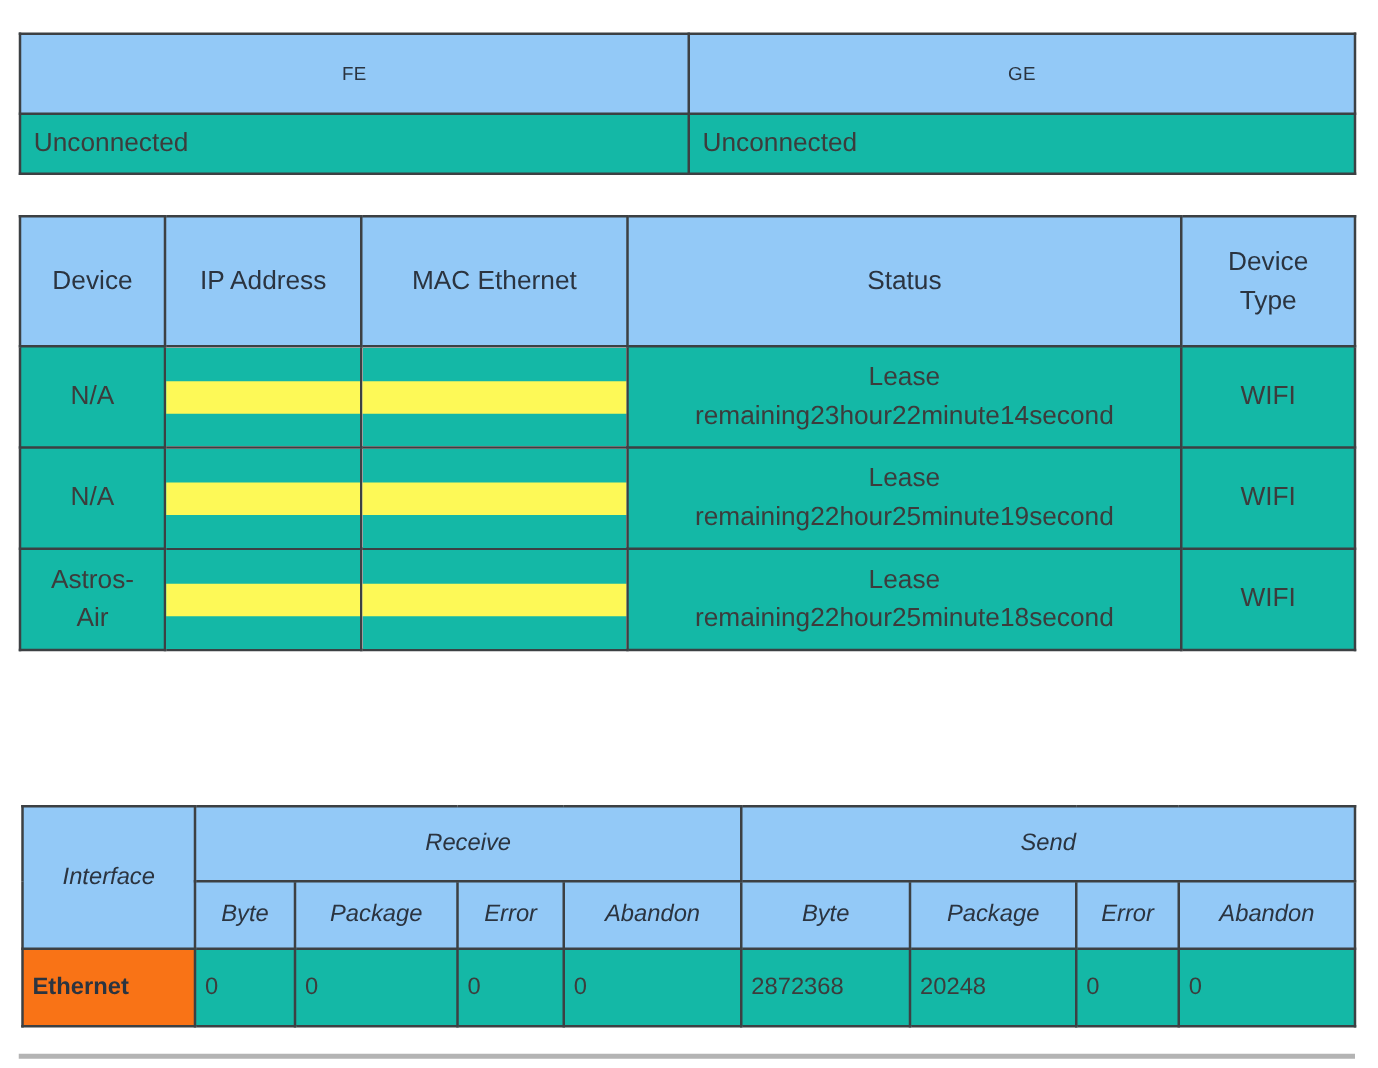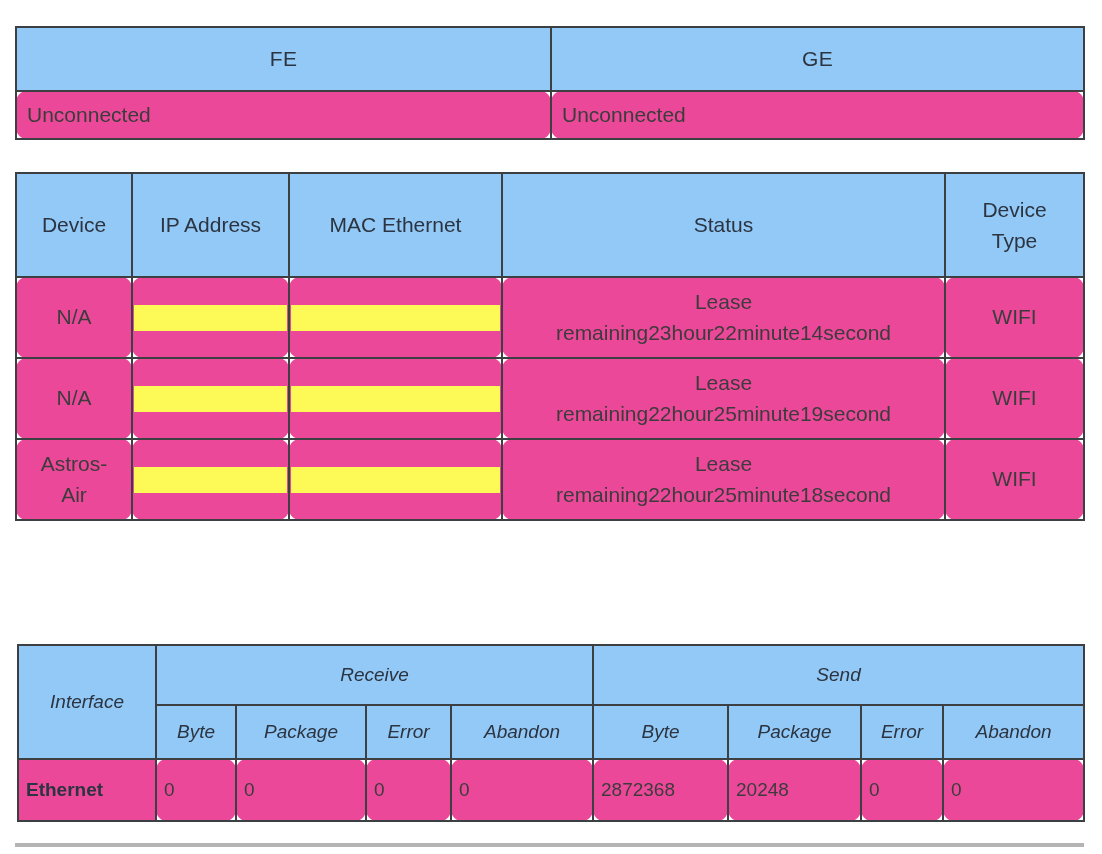--- a/index.html
+++ b/index.html
@@ -40,38 +40,37 @@
     font-weight: normal;
     box-sizing: border-box;
   }
   th.hd {
     background: #93c9f7;
     color: #2b3440;
     font-weight: bold;
     text-align: center;
   }
   td.body-cell {
-    background: #ec4899;
+    background: #14b8a6;
     color: #3c3c3c;
     text-align: center;
-    border-radius: 11px;
   }
   td.body-cell.left {
     text-align: left;
   }
 
   
   #t-link {
     left: 15px;
     top: 26px;
     width: 1068px;
   }
   #t-link th.hd {
     height: 64px;
-    font-size: 21px;
+    font-size: 15px;
     letter-spacing: 0.3px;
   }
   #t-link td.body-cell {
     height: 48px;
     font-size: 21px;
     padding-left: 10px;
   }
 
   
   #t-clients {
@@ -123,21 +122,21 @@
   }
   #t-counters tr.r-group th.hd { height: 60px; }
   #t-counters tr.r-sub   th.hd { height: 54px; margin-left: 12px; }
   #t-counters td.body-cell {
     height: 62px;
     font-size: 19px;
     text-align: left;
     padding-left: 7px;
   }
   #t-counters th.iface-name {
-    background: #ec4899;
+    background: #f97316;
     color: #2b3440;
     font-weight: bold;
     text-align: left;
     padding-left: 7px;
     font-size: 19px;
   }
 
   
   #t-next-edge {
     position: absolute;

